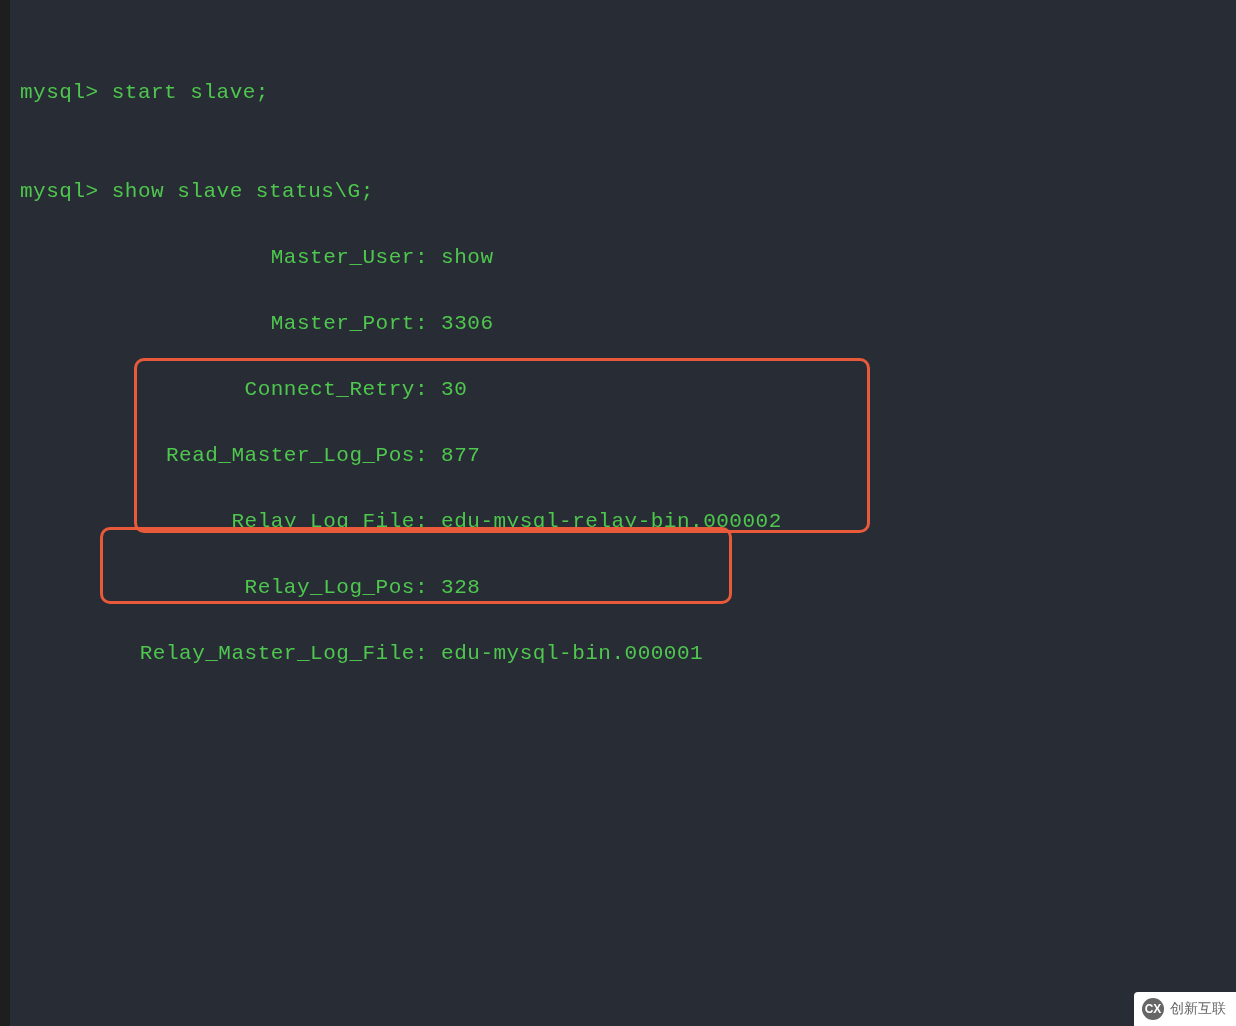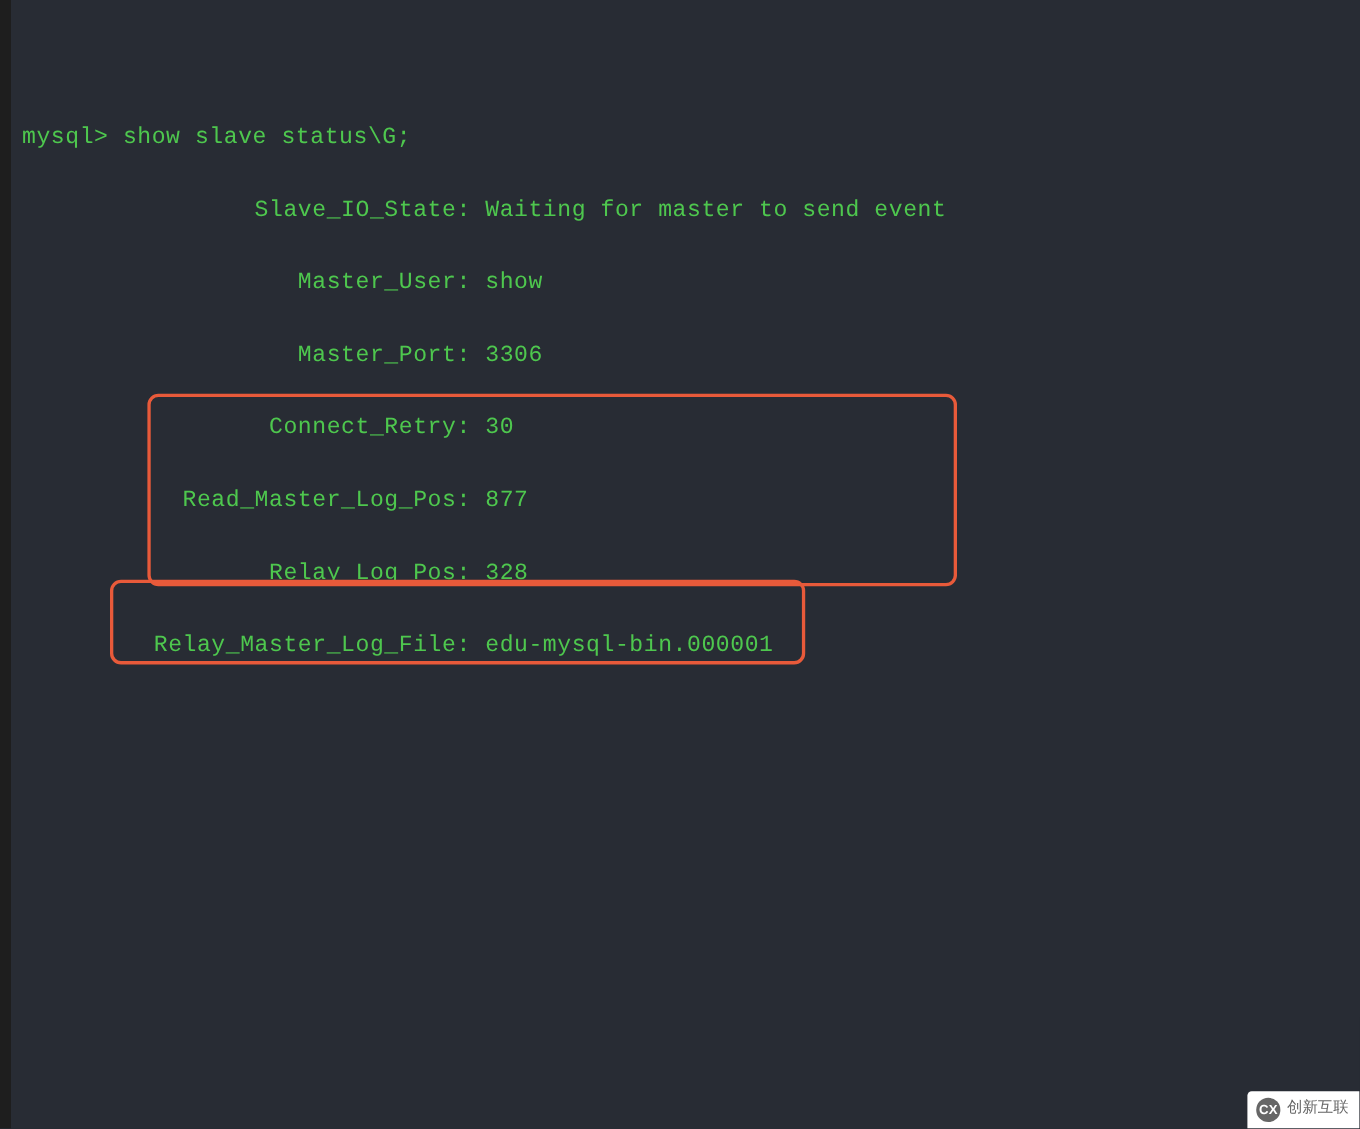--- a/index.html
+++ b/index.html
@@ -54,20 +54,21 @@
   .watermark {
     position: absolute;
     right: 0;
     bottom: 0;
     background: #ffffff;
     color: #666;
     font-family: Arial, sans-serif;
     font-size: 14px;
     padding: 6px 10px 6px 8px;
     display: flex;
+    align-items: center;
     gap: 6px;
     border-top-left-radius: 4px;
   }
   .watermark-logo {
     width: 22px;
     height: 22px;
     background: #666;
     border-radius: 50%;
     color: #fff;
     display: flex;
@@ -80,27 +81,28 @@
   .label { display: inline-block; width: 408px; text-align: right; }
   .val { display: inline; }
 </style>
 </head>
 <body>
 
 <div class="sidebar"></div>
 
 <div class="terminal">
 <span class="row"></span>
+<span class="row">mysql&gt; start slave;</span>
 <span class="row"></span>
 <span class="row">mysql&gt; show slave status\G;</span>
-<span class="row"><span class="label">Slave_IO_State:</span> <span class="val">Waiting for master to send event</span></span>
 <span class="row"><span class="label">Master_User:</span> <span class="val">show</span></span>
 <span class="row"><span class="label">Master_Port:</span> <span class="val">3306</span></span>
 <span class="row"><span class="label">Connect_Retry:</span> <span class="val">30</span></span>
 <span class="row"><span class="label">Read_Master_Log_Pos:</span> <span class="val">877</span></span>
+<span class="row"><span class="label">Relay_Log_File:</span> <span class="val">edu-mysql-relay-bin.000002</span></span>
 <span class="row"><span class="label">Relay_Log_Pos:</span> <span class="val">328</span></span>
 <span class="row"><span class="label">Relay_Master_Log_File:</span> <span class="val">edu-mysql-bin.000001</span></span>
 
 
 
 
 
 
 
 

